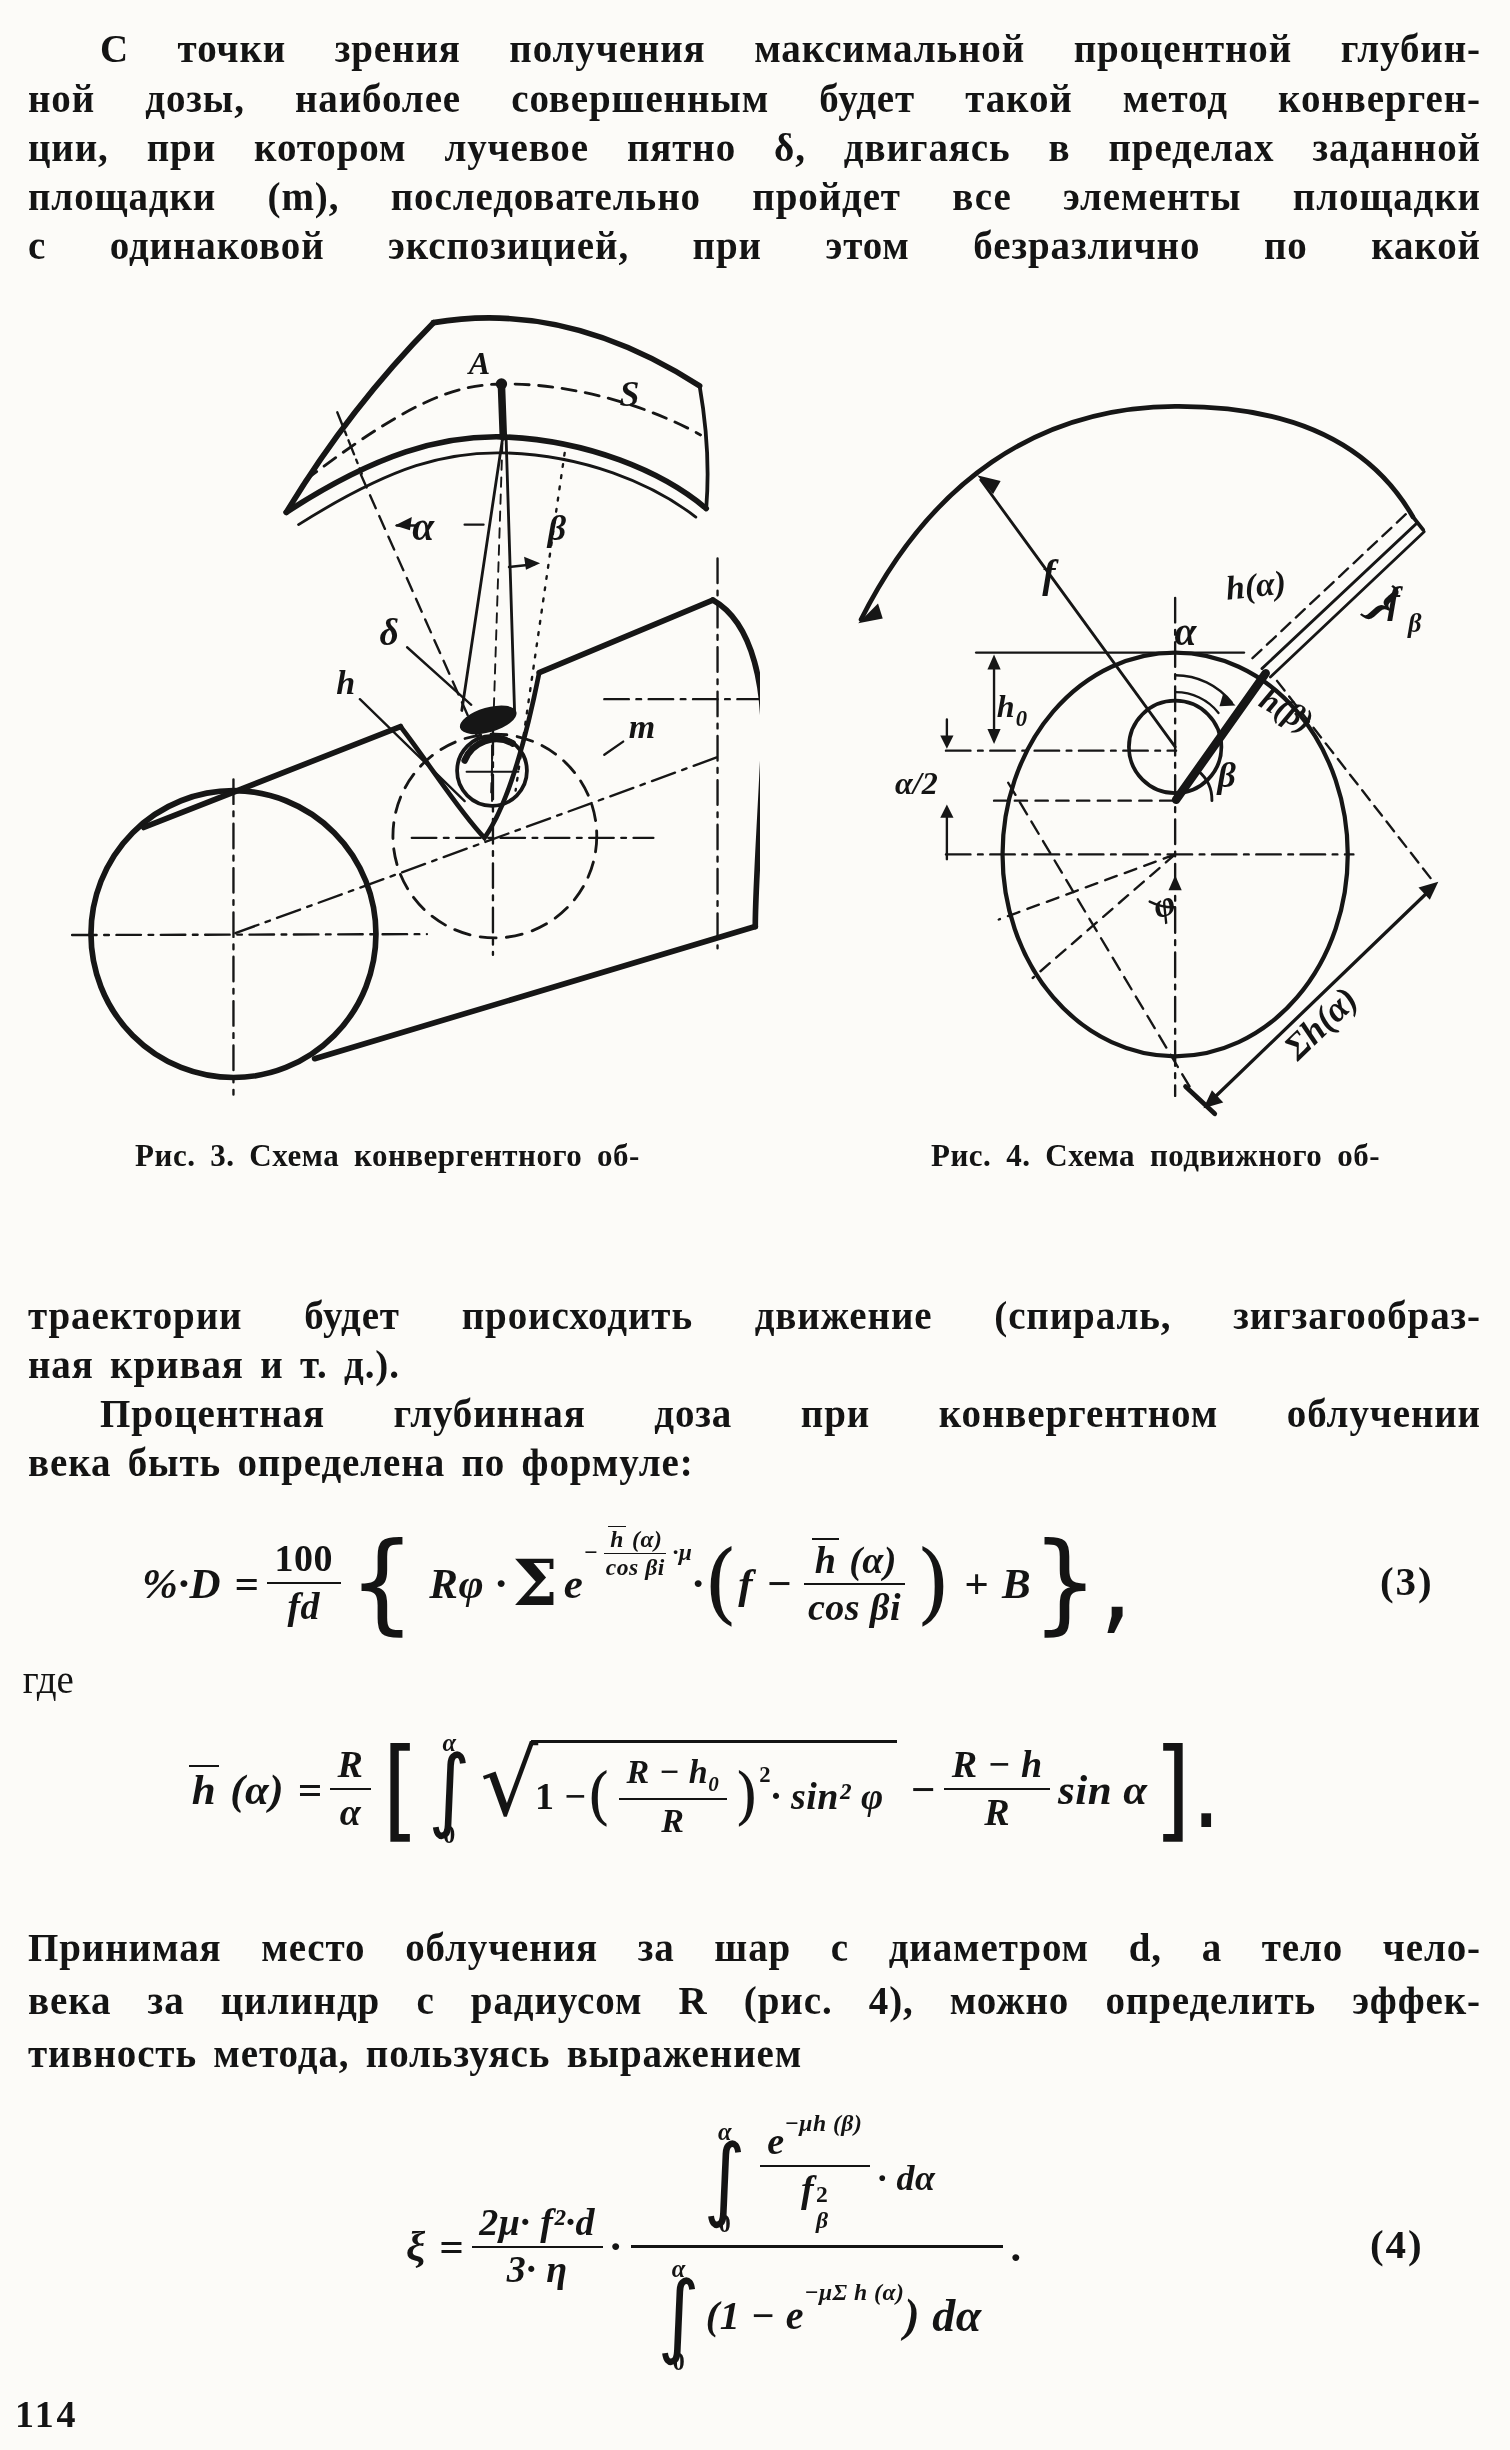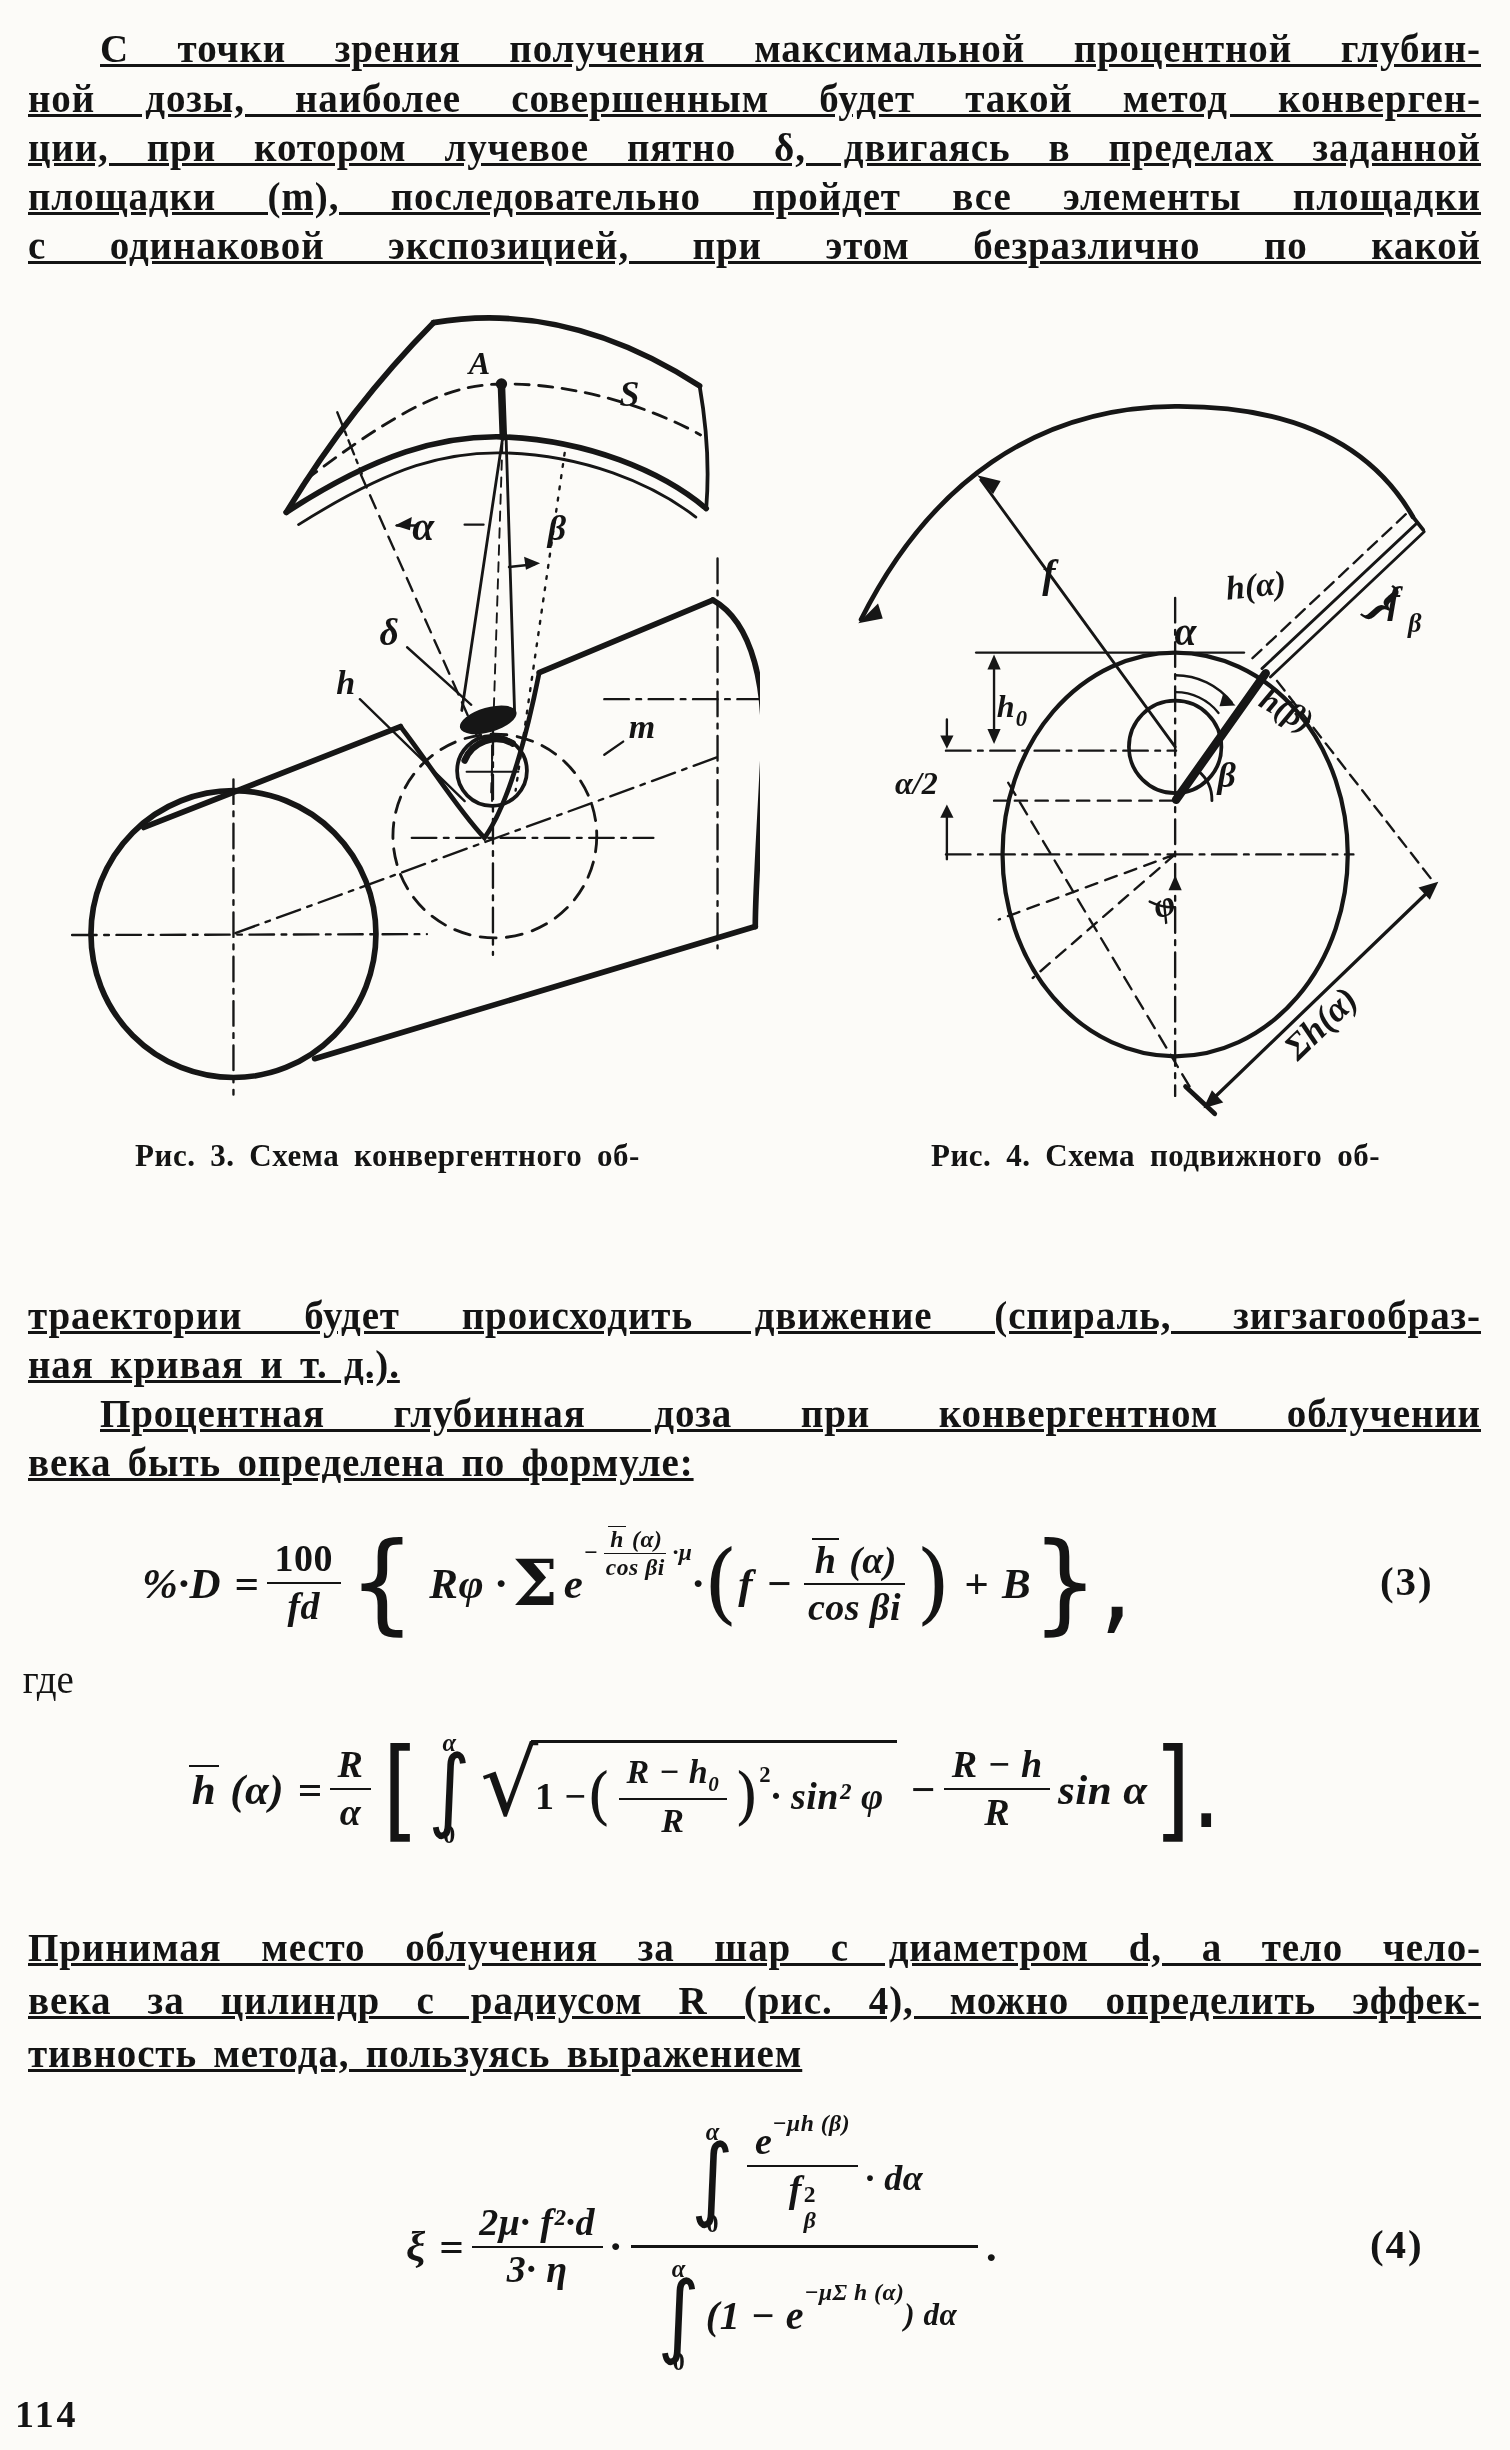--- a/index.html
+++ b/index.html
@@ -1,21 +1,21 @@
 <!DOCTYPE html>
 <html style="font-size:15px"><head>
 <meta charset="utf-8">
 <style>
   html,body{margin:0;padding:0;background:#d8d8d8;}
   .page{position:relative;width:1510px;height:2450px;background:#fcfbf8;
         font-family:"Liberation Serif",serif;color:#141414;overflow:hidden;}
   
   .tline{position:absolute;left:28px;width:1453px;box-sizing:border-box;
          font-size:39px;font-weight:bold;letter-spacing:0.9px;word-spacing:5.7px;
-         white-space:nowrap;text-decoration:underline;}
+         white-space:nowrap;}
   .just{white-space:normal;text-align:justify;text-align-last:justify;}
   .indent{padding-left:72px;}
   
   .cap{position:absolute;font-size:31px;font-weight:bold;letter-spacing:0.5px;
        word-spacing:6.6px;text-align:center;line-height:43px;}
   
   .fx{position:absolute;display:flex;align-items:center;font-size:43px;
       font-style:italic;font-weight:bold;letter-spacing:0.5px;}
   .fx .gap{width:13.2px;flex:0 0 auto;}
   .frac{display:inline-flex;flex-direction:column;align-items:center;
@@ -326,21 +326,21 @@
       </span>
       <span class="bfbar"></span>
       <span class="bfd">
         <span class="int">
           <span class="lim">α</span>
           <span class="isgn">∫</span>
           <span class="lim" style="font-style:normal">0</span>
         </span>
         <span style="font-size:40px">(1 − e</span>
         <span class="exp">−μΣ h (α)</span>
-        <span style="font-size:31px">) dα</span>
+        <span style="font-size:46px">) dα</span>
       </span>
     </span>
     <span style="align-self:center">.</span>
   </div>
   <div class="tag" style="left:1370px;top:2220px">(4)</div>
 
   <div class="pnum">114</div>
 </div>
 
 

